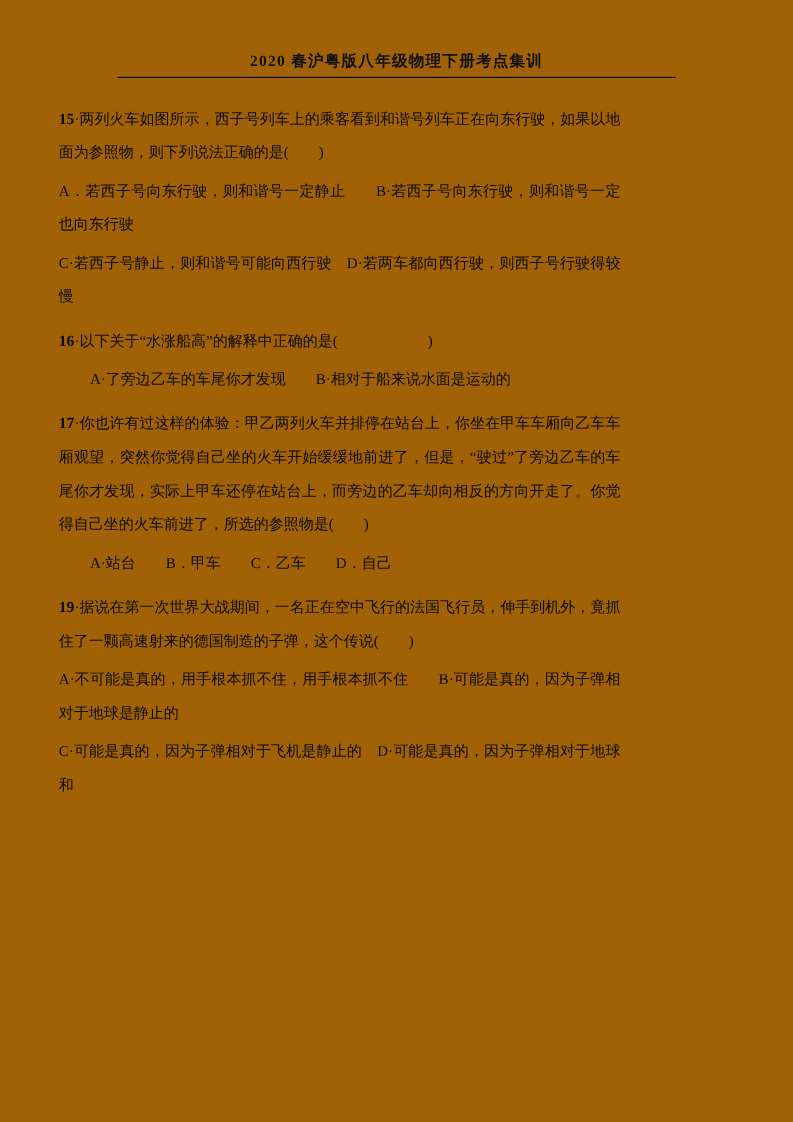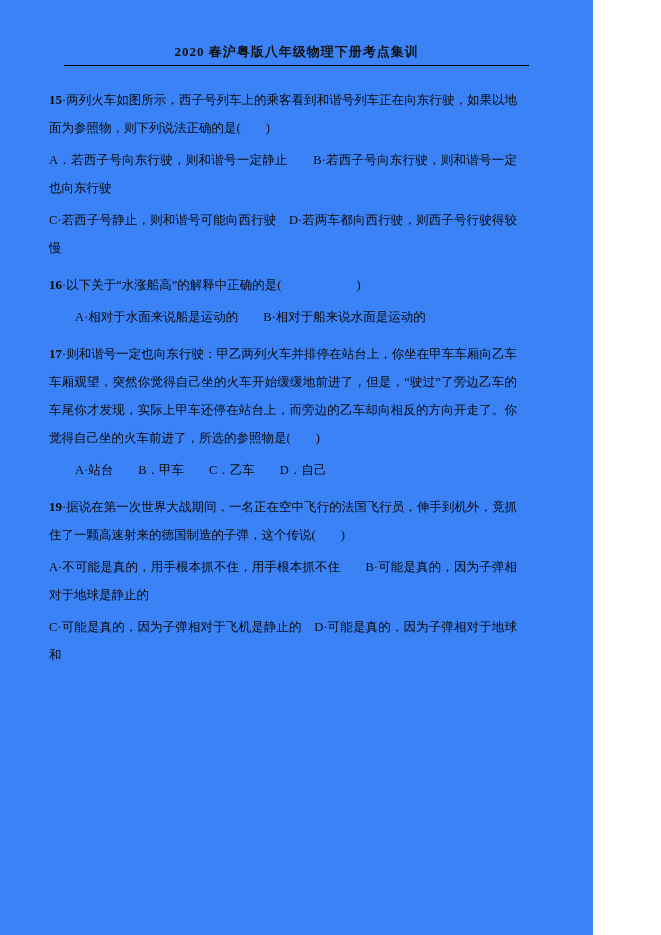--- a/index.html
+++ b/index.html
@@ -2,23 +2,23 @@
 <html><head>
 <meta charset="utf-8">
 <style>
   html, body {
     margin: 0;
     padding: 0;
     background: #ffffff;
   }
   .page {
     position: relative;
-    width: 593px;
+    width: 661px;
     height: 935px;
-    background: #3b82f6;
+    background: #a16207;
     overflow: hidden;
     font-family: "Liberation Serif", "DejaVu Serif", serif;
     color: #0a0a0a;
   }
   .doc-header {
     padding-top: 42px;
     text-align: center;
   }
   .doc-header .title {
     font-size: 13px;
@@ -70,25 +70,25 @@
   <div class="content">
 
     <div class="question">
       <p class="stem"><span class="qnum">15</span><span>·两列火车如图所示，西子号列车上的乘客看到和谐号列车正在向东行驶，如果以地面为参照物，则下列说法正确的是(　　)</span></p>
       <p class="opts">A．若西子号向东行驶，则和谐号一定静止　　B·若西子号向东行驶，则和谐号一定也向东行驶</p>
       <p class="opts">C·若西子号静止，则和谐号可能向西行驶　D·若两车都向西行驶，则西子号行驶得较慢</p>
     </div>
 
     <div class="question">
       <p class="stem"><span class="qnum">16</span><span>·以下关于“水涨船高”的解释中正确的是(　　　　　　)</span></p>
-      <p class="opts indent">A·相对于水面来说船是运动的　　B·相对于船来说水面是运动的</p>
+      <p class="opts indent">A·了旁边乙车的车尾你才发现　　B·相对于船来说水面是运动的</p>
     </div>
 
     <div class="question">
-      <p class="stem"><span class="qnum">17</span><span>·则和谐号一定也向东行驶：甲乙两列火车并排停在站台上，你坐在甲车车厢向乙车车厢观望，突然你觉得自己坐的火车开始缓缓地前进了，但是，“驶过”了旁边乙车的车尾你才发现，实际上甲车还停在站台上，而旁边的乙车却向相反的方向开走了。你觉得自己坐的火车前进了，所选的参照物是(　　)</span></p>
+      <p class="stem"><span class="qnum">17</span><span>·你也许有过这样的体验：甲乙两列火车并排停在站台上，你坐在甲车车厢向乙车车厢观望，突然你觉得自己坐的火车开始缓缓地前进了，但是，“驶过”了旁边乙车的车尾你才发现，实际上甲车还停在站台上，而旁边的乙车却向相反的方向开走了。你觉得自己坐的火车前进了，所选的参照物是(　　)</span></p>
       <p class="opts indent">A·站台　　B．甲车　　C．乙车　　D．自己</p>
     </div>
 
 
     <div class="question">
       <p class="stem"><span class="qnum">19</span><span>·据说在第一次世界大战期间，一名正在空中飞行的法国飞行员，伸手到机外，竟抓住了一颗高速射来的德国制造的子弹，这个传说(　　)</span></p>
       <p class="opts">A·不可能是真的，用手根本抓不住，用手根本抓不住　　B·可能是真的，因为子弹相对于地球是静止的</p>
       <p class="opts">C·可能是真的，因为子弹相对于飞机是静止的　D·可能是真的，因为子弹相对于地球和</p>
     </div>
 

